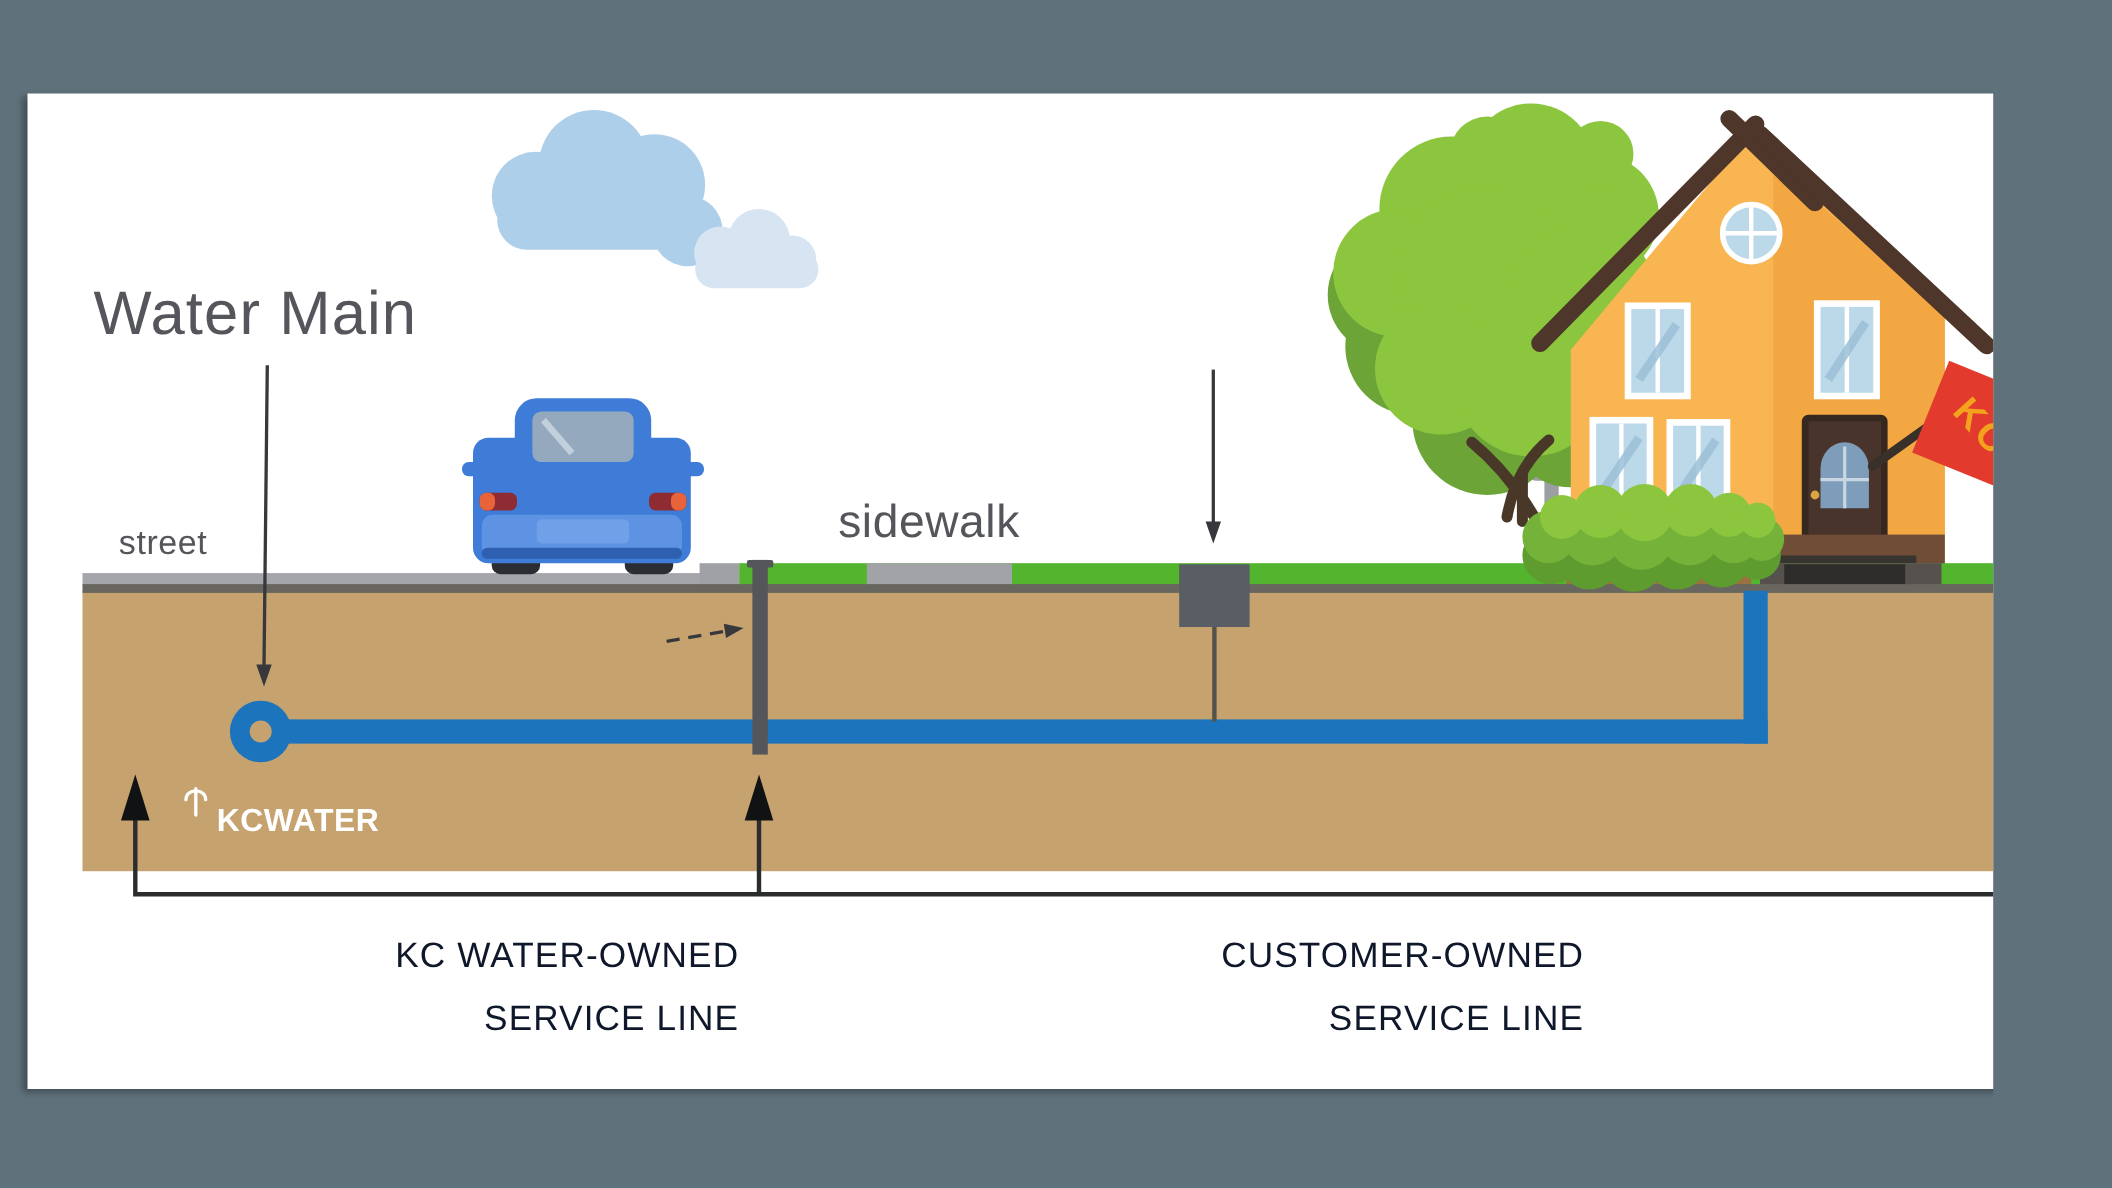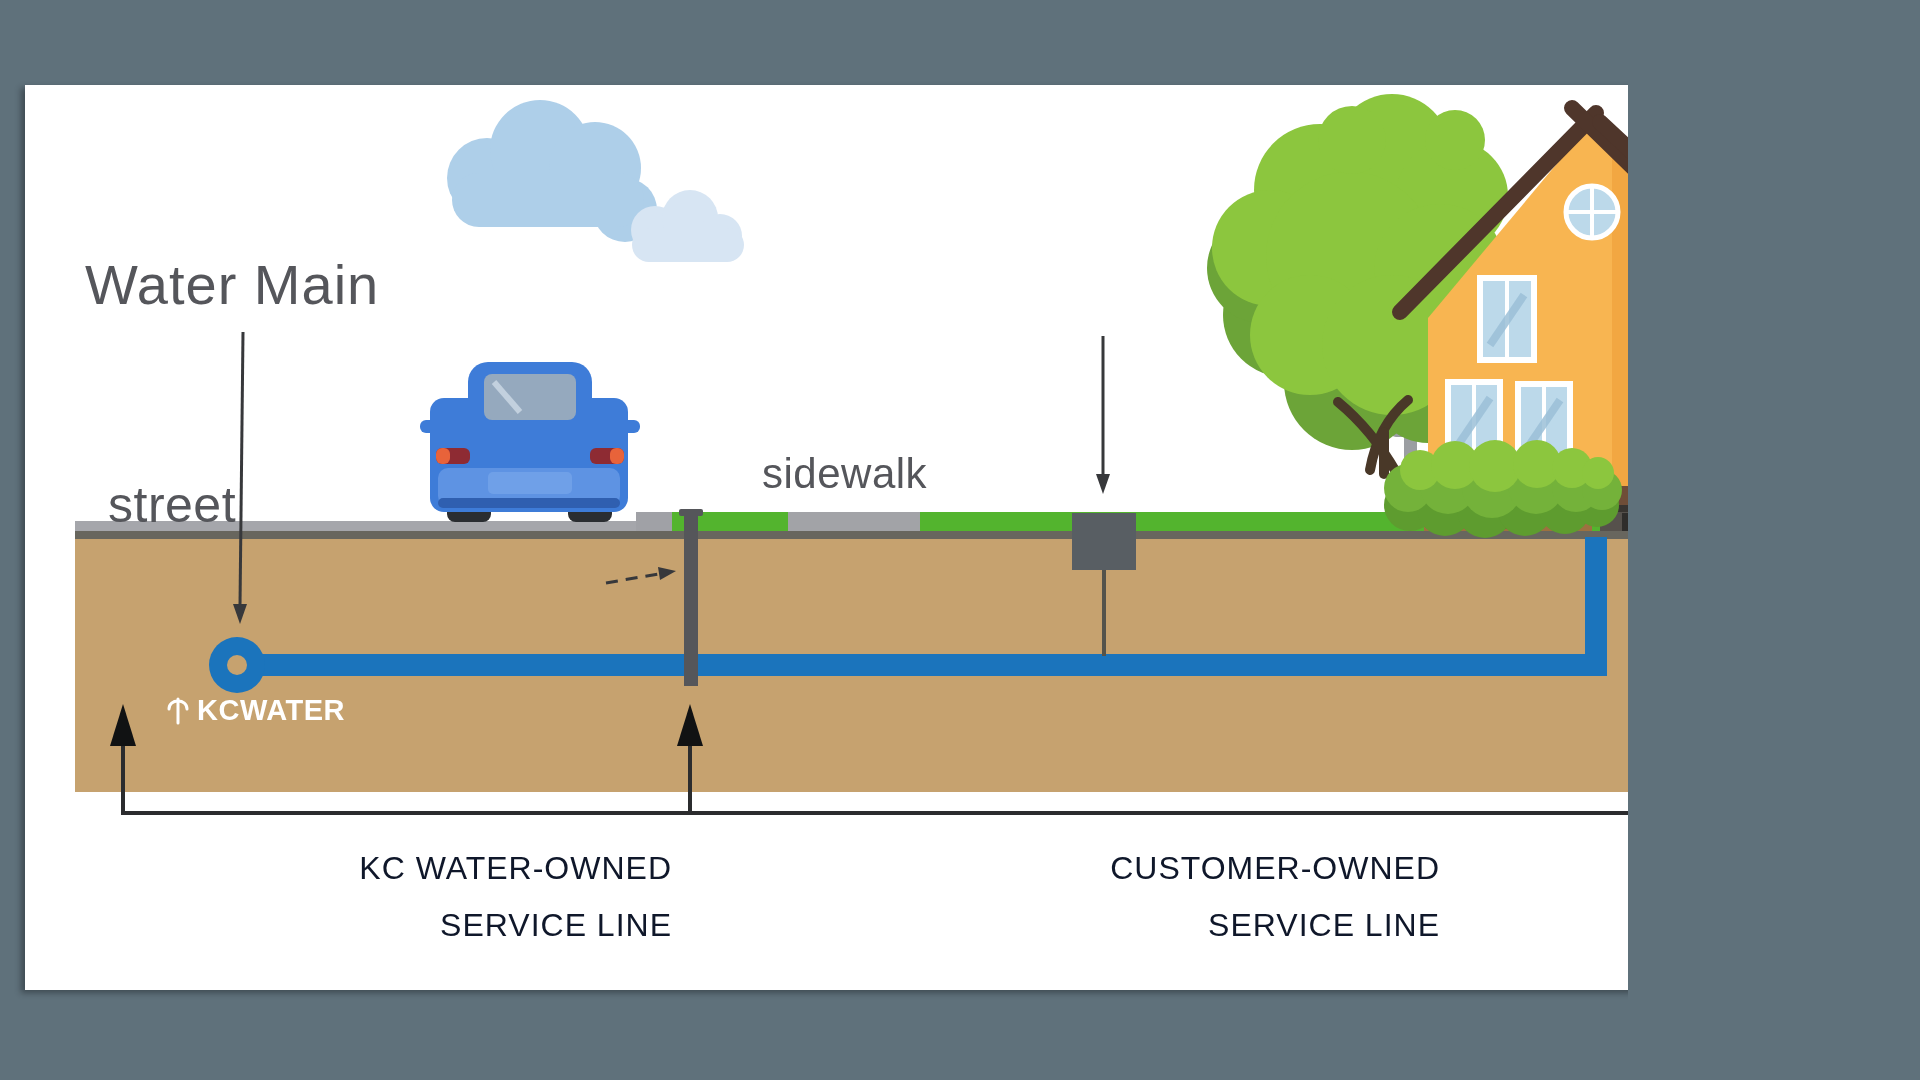--- a/index.html
+++ b/index.html
@@ -1,27 +1,27 @@
 <!DOCTYPE html>
 <html><head>
 <meta charset="utf-8">
 <style>
   html,body{margin:0;padding:0;background:#5F717B;}
-  .stage{position:relative;width:1628px;height:1080px;background:#5F717B;overflow:hidden;
+  .stage{position:relative;width:1812px;height:1080px;background:#5F717B;overflow:hidden;
          font-family:"Liberation Sans",sans-serif;}
   .card{position:absolute;left:25px;top:85px;width:1870px;height:905px;background:#FFFFFF;
         box-shadow:-4px 3px 6px rgba(25,30,36,.45);}
   svg.scene{position:absolute;left:0;top:0;width:1920px;height:1080px;}
   .lbl{position:absolute;color:#55565B;white-space:nowrap;}
   .lbl.big{font-size:56px;letter-spacing:1px;}
-  .lbl.small{font-size:50px;letter-spacing:.5px;}
+  .lbl.small{font-size:31px;letter-spacing:.5px;}
   .caption{position:absolute;width:620px;text-align:right;color:#0f172a;
            font-size:32px;line-height:57px;letter-spacing:1px;}
   .logo{position:absolute;left:166px;top:694px;display:flex;align-items:center;gap:7px;color:#FFFFFF;}
-  .logo .logo-text{font-size:29px;font-weight:700;letter-spacing:.5px;}
+  .logo .logo-text{font-size:29px;font-weight:700;letter-spacing:.5px;margin-top:36px;}
   .flag-text{position:absolute;left:1797px;top:354px;font-size:35px;font-weight:700;
              color:#F2A21C;letter-spacing:3px;transform:rotate(48deg);transform-origin:left top;}
 </style>
 </head>
 <body>
 
 <div class="stage">
   <div class="card"></div>
 
   <svg class="scene" viewBox="0 0 1920 1080">

